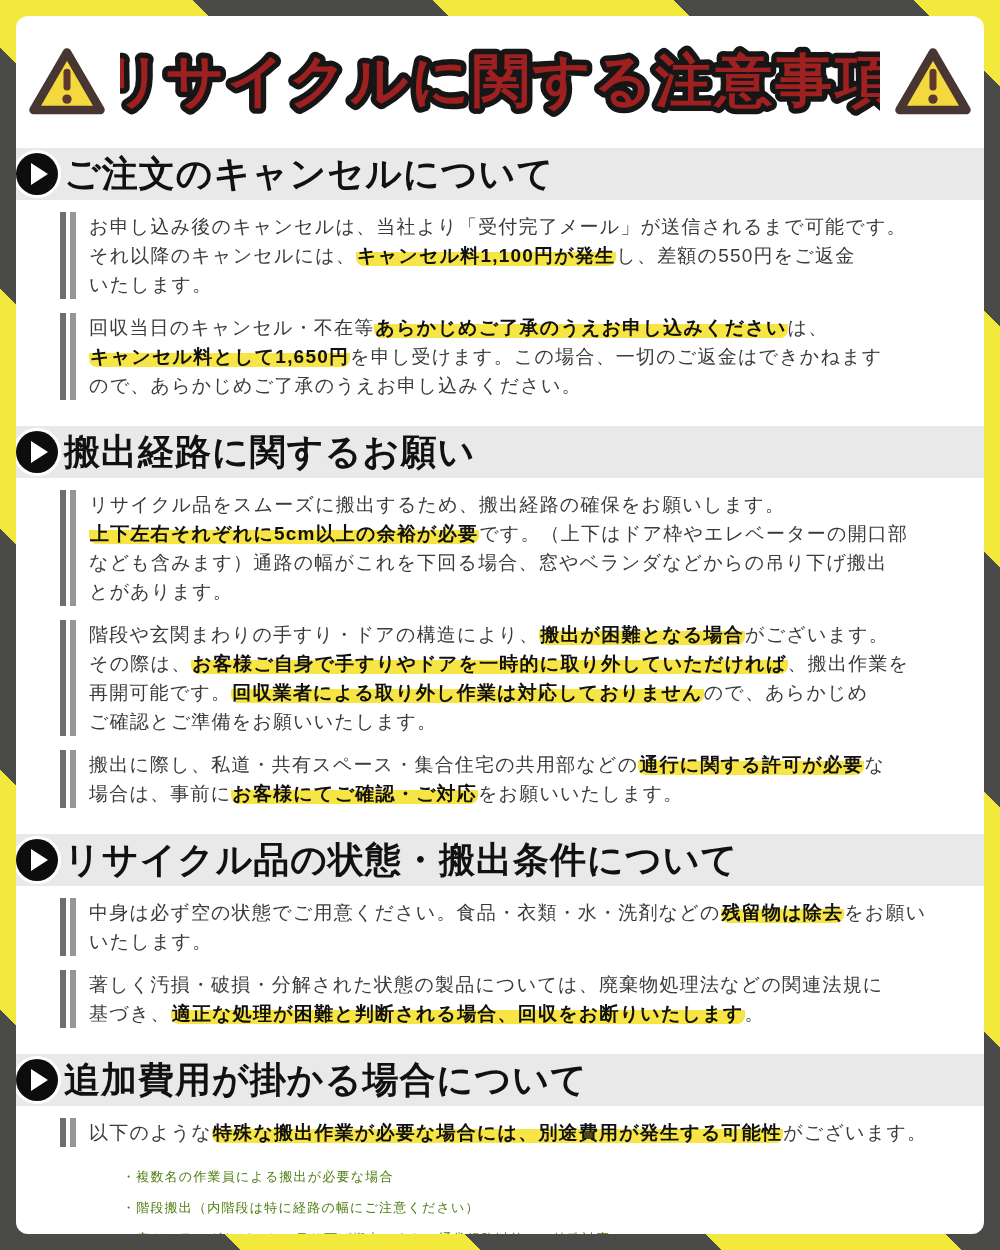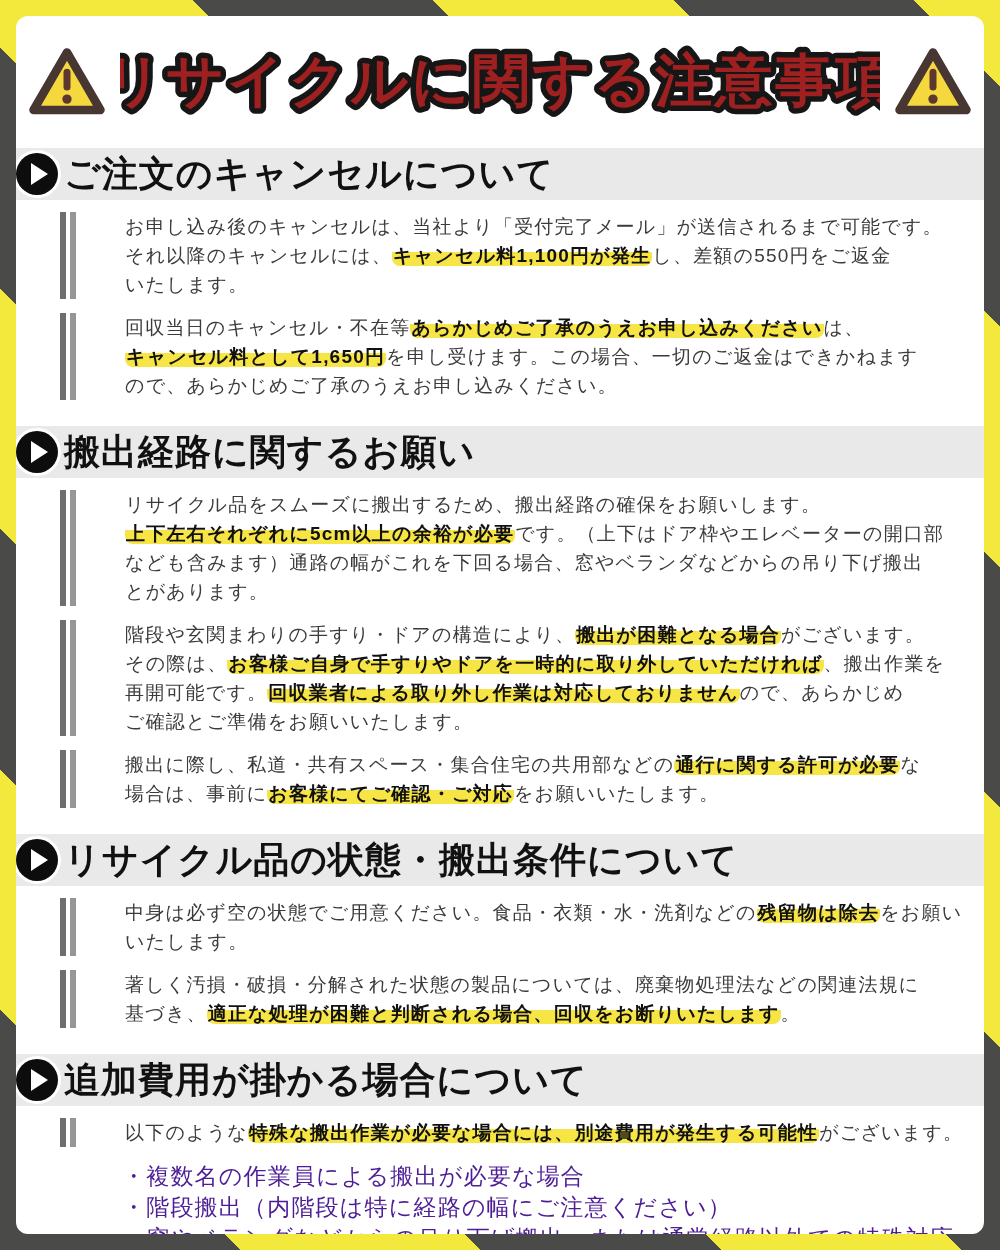--- a/index.html
+++ b/index.html
@@ -70,21 +70,20 @@
     color:#111;
     letter-spacing:1px;
     white-space:nowrap;
   }
   
   .sec-body{padding:12px 18px 6px 44px;}
   .para{
     display:flex;
     align-items:stretch;
     margin:0 0 14px 0;
-    gap:36px;
   }
   .para-marker{
     flex:0 0 16px;
     margin-right:13px;
     background:linear-gradient(90deg,#6e6e6e 0 6px,transparent 6px 10px,#969696 10px 16px);
   }
   .ptext{
     margin:0;
     font-size:19px;
     line-height:29px;
@@ -98,24 +97,24 @@
     border-radius:8px;
     padding:0 1px;
   }
   
   .bullets{
     list-style:none;
     margin:2px 0 16px 0;
     padding:0 0 0 62px;
   }
   .bullets li{
-    font-size:23px;
+    font-size:13px;
     line-height:31px;
     letter-spacing:1.2px;
-    color:#4c1d95;
+    color:#4d7c0f;
   }
 </style>
 </head>
 <body>
 
 <div class="frame">
   <div class="panel">
 
     <div class="title-row">
       <svg class="warn-tri" width="78" height="70" viewBox="0 0 100 90" aria-hidden="true">

